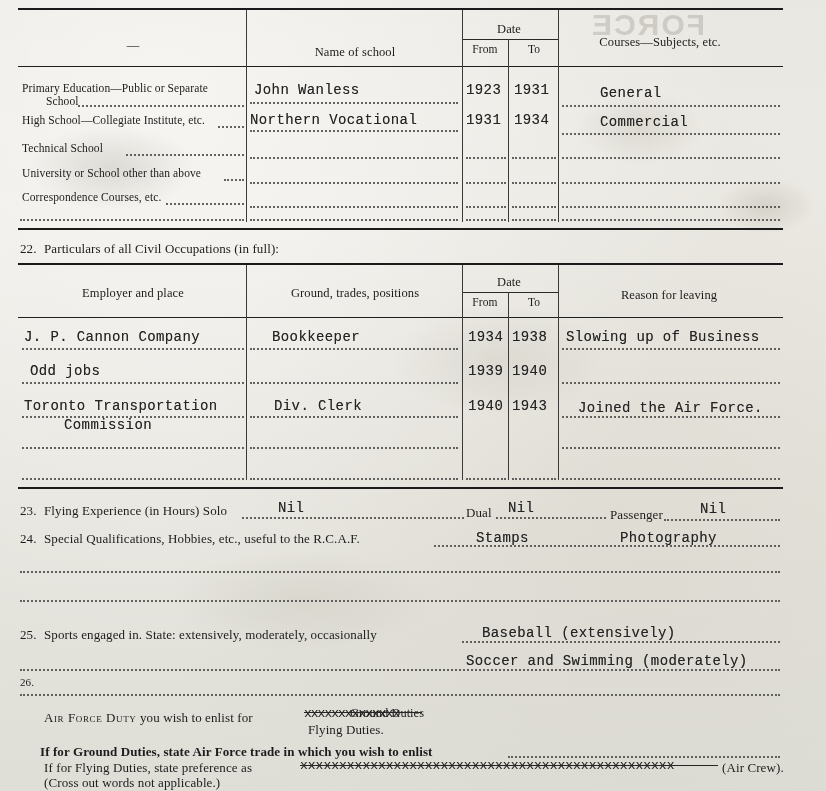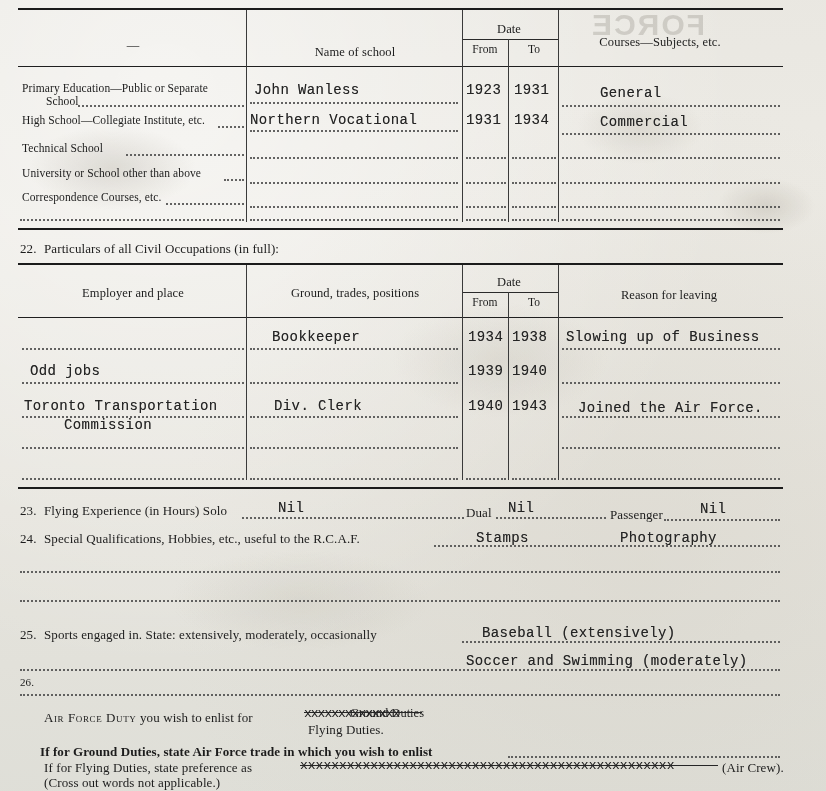--- a/index.html
+++ b/index.html
@@ -177,20 +177,21 @@
   <div class="ptxt sm center" style="left:534px;top:296px;">To</div>
   <div class="ptxt center" style="left:669px;top:288px;">Reason for leaving</div>
 
   <div class="rule-med" style="left:18px;top:317px;width:765px;"></div>
 
   <div class="vrule" style="left:246px;top:265px;height:215px;"></div>
   <div class="vrule" style="left:462px;top:265px;height:215px;"></div>
   <div class="vrule" style="left:508px;top:292px;height:188px;"></div>
   <div class="vrule" style="left:558px;top:265px;height:215px;"></div>
 
+  <div class="tw" style="left:24px;top:329px;">J. P. Cannon  Company</div>
   <div class="dotrule" style="left:22px;top:348px;width:222px;"></div>
   <div class="tw" style="left:272px;top:329px;">Bookkeeper</div>
   <div class="dotrule" style="left:250px;top:348px;width:208px;"></div>
   <div class="tw" style="left:468px;top:329px;">1934</div>
   <div class="tw" style="left:512px;top:329px;">1938</div>
   <div class="tw" style="left:566px;top:329px;">Slowing up of Business</div>
   <div class="dotrule" style="left:562px;top:348px;width:218px;"></div>
 
   <div class="tw" style="left:30px;top:363px;">Odd jobs</div>
   <div class="dotrule" style="left:22px;top:382px;width:222px;"></div>

